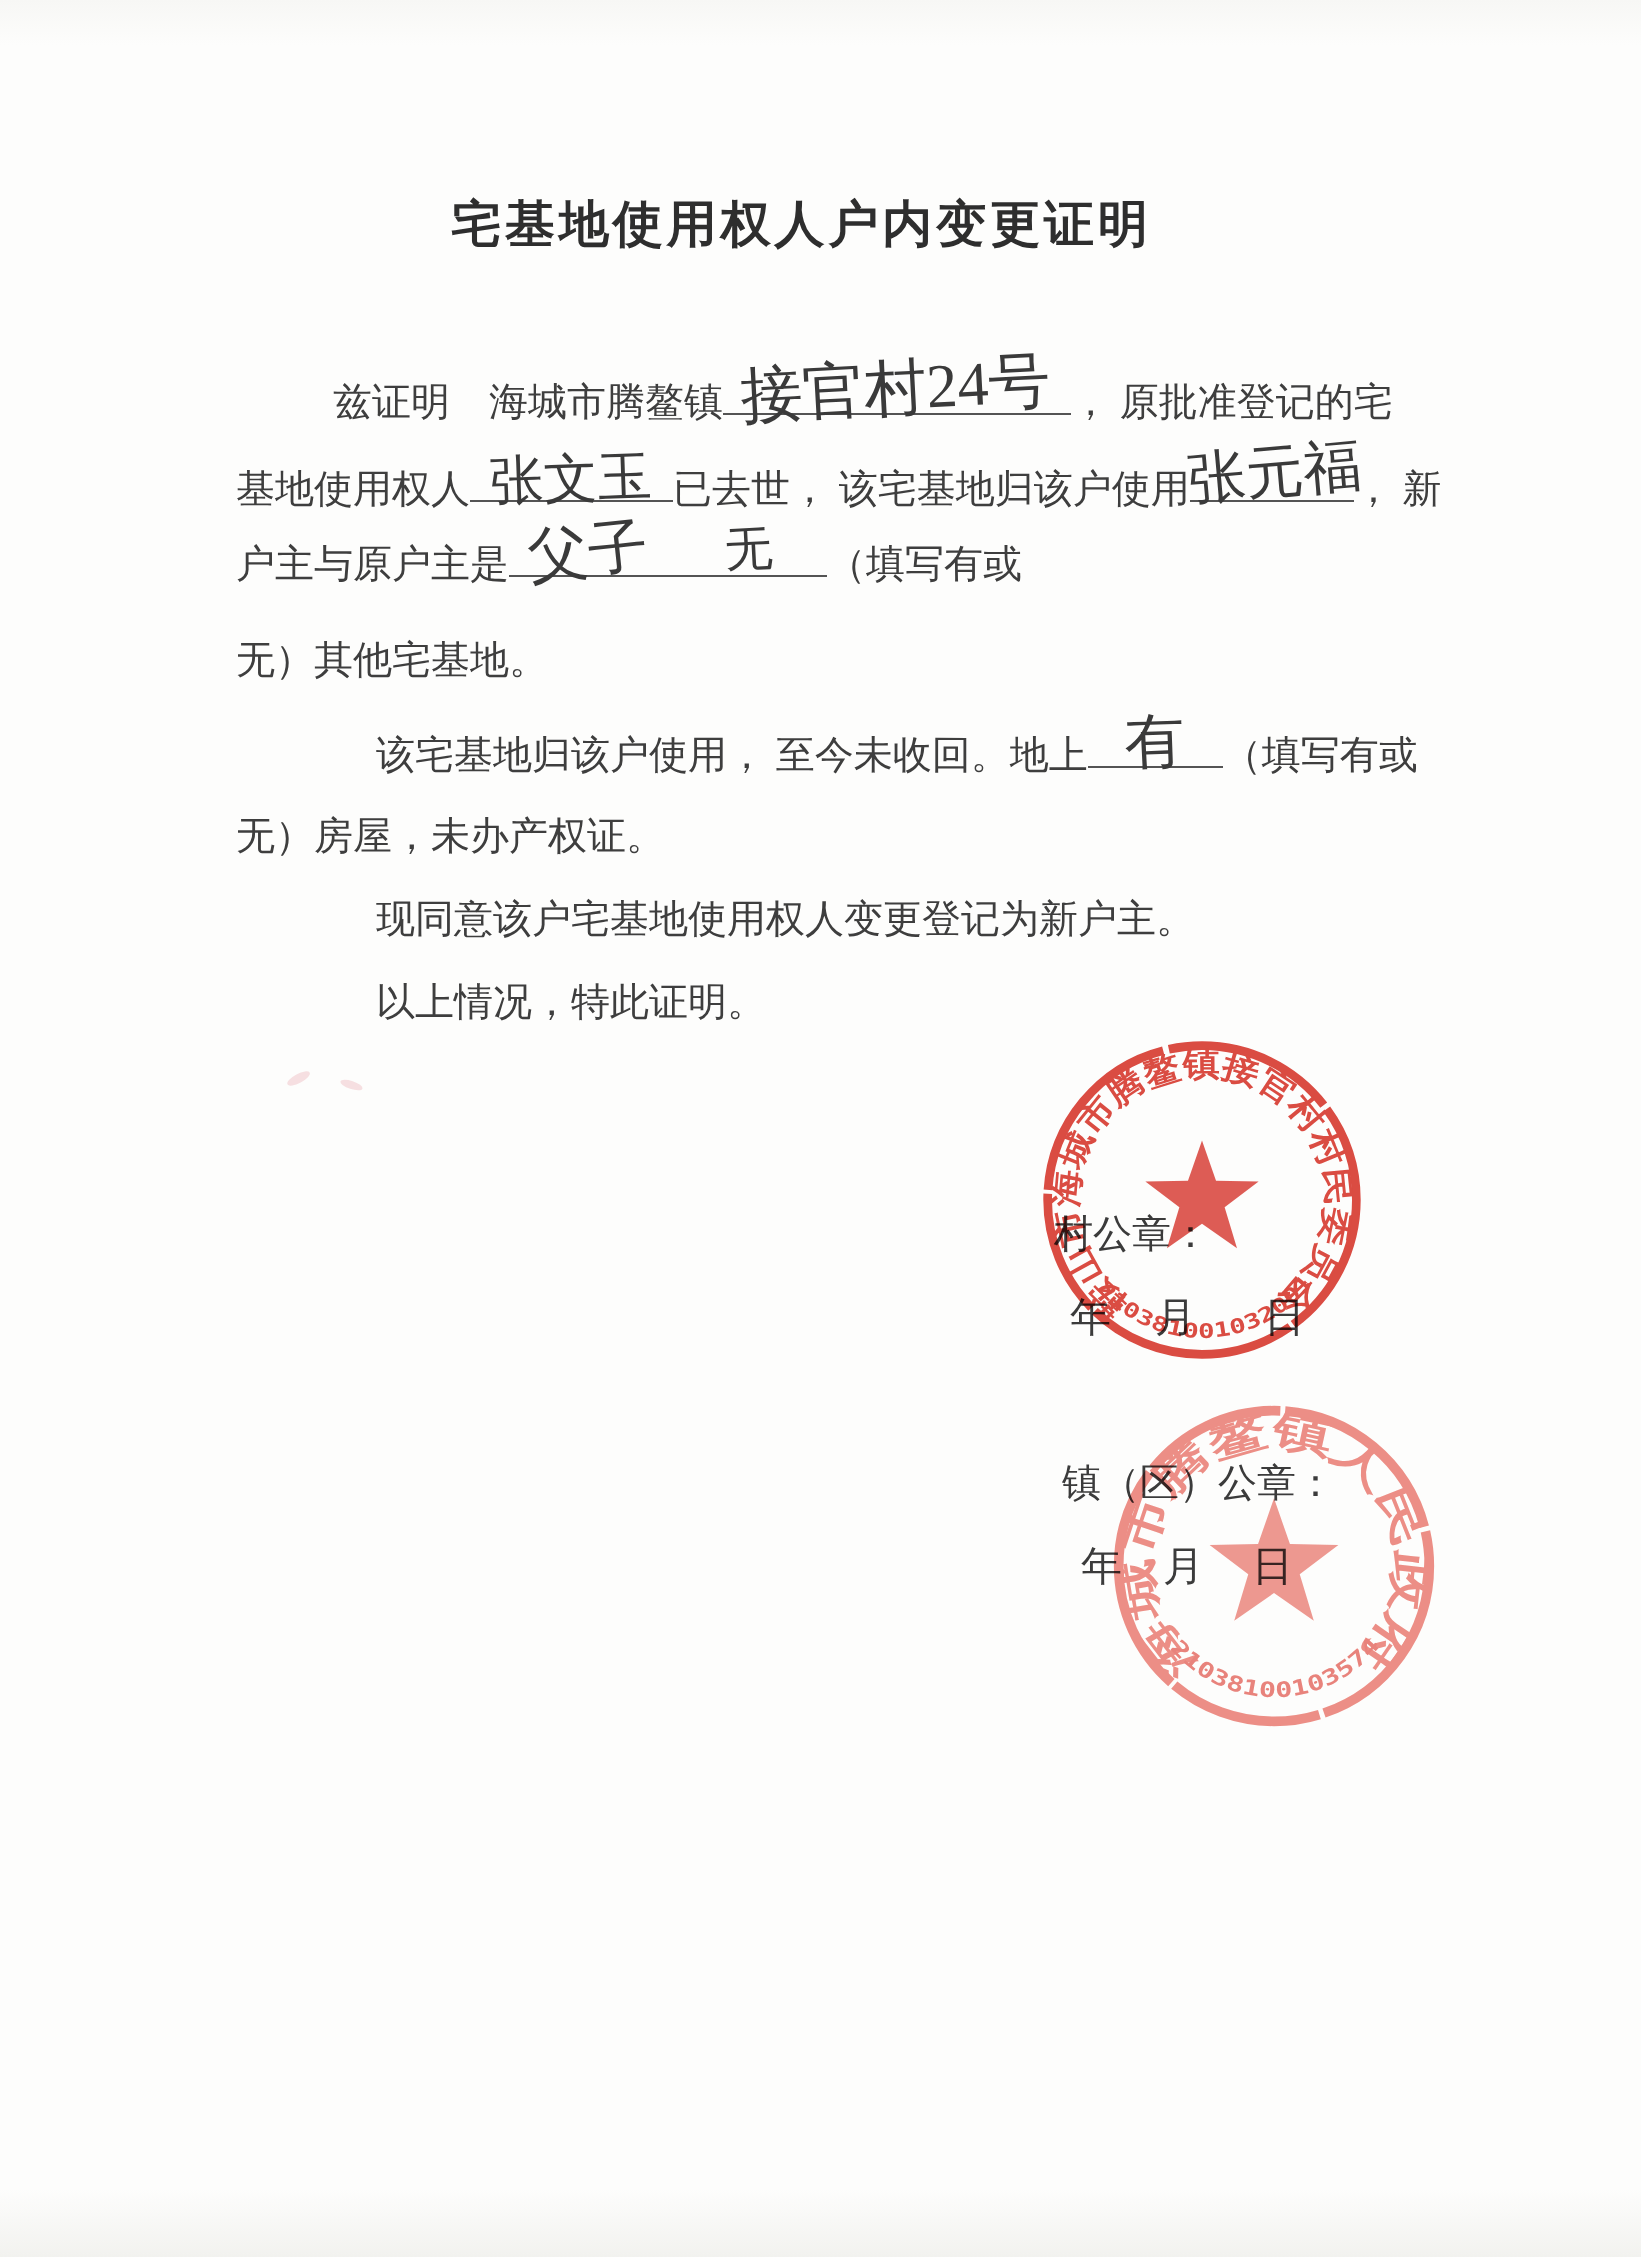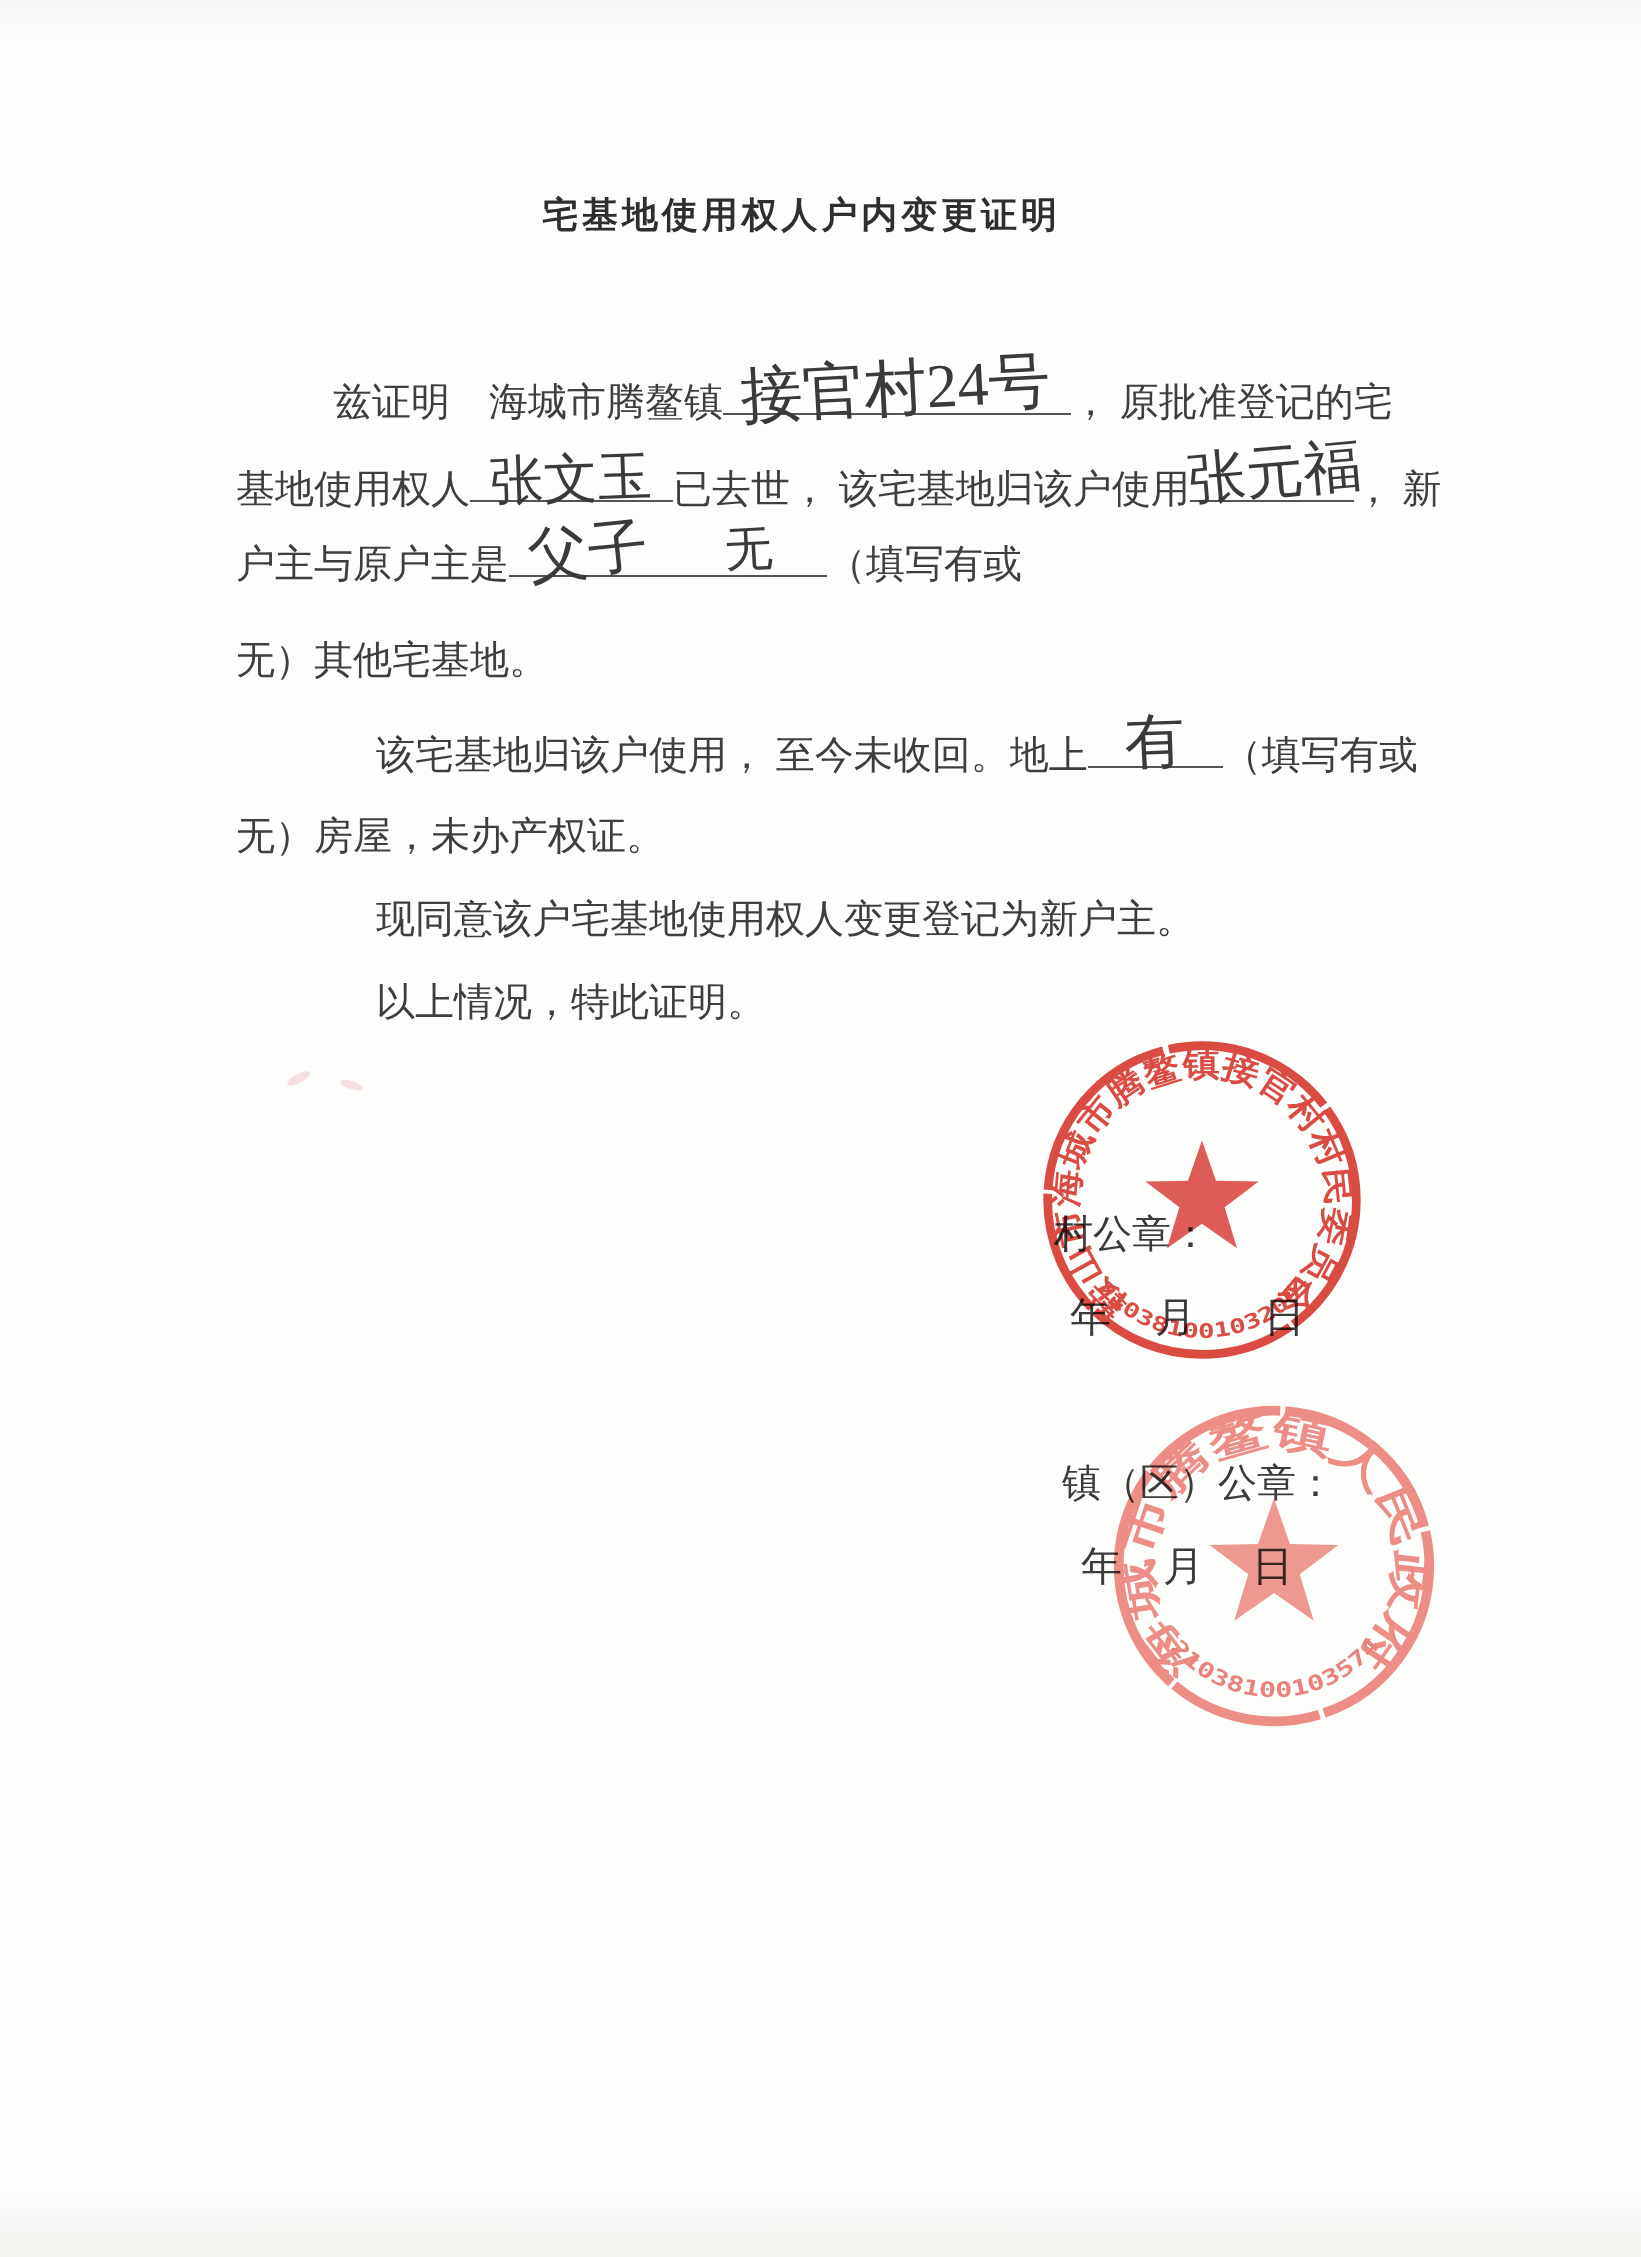--- a/index.html
+++ b/index.html
@@ -8,21 +8,21 @@
     width:1641px;height:2257px;
     background:linear-gradient(180deg,#f7f7f5 0%,#fdfdfc 2%,#fdfdfc 97%,#f2f2ef 100%);
     font-family:"Liberation Serif", serif;
     color:#3d3d3d;
     overflow:hidden;
   }
   .title{
     position:absolute;top:191px;left:0;width:1603px;
     text-align:center;
     font-family:"Liberation Sans", sans-serif;
-    font-size:36px;font-weight:bold;color:#2e2e2e;
+    font-size:50px;font-weight:bold;color:#2e2e2e;
     letter-spacing:3.9px;
   }
   .bline{
     position:absolute;left:208px;width:1217px;
     font-size:39px;line-height:54px;white-space:nowrap;color:#3e3e3e;margin-left:28px;
   }
   .ind1{padding-left:97px;}
   .ind2{padding-left:140px;}
   .fill{
     display:inline-block;position:relative;

